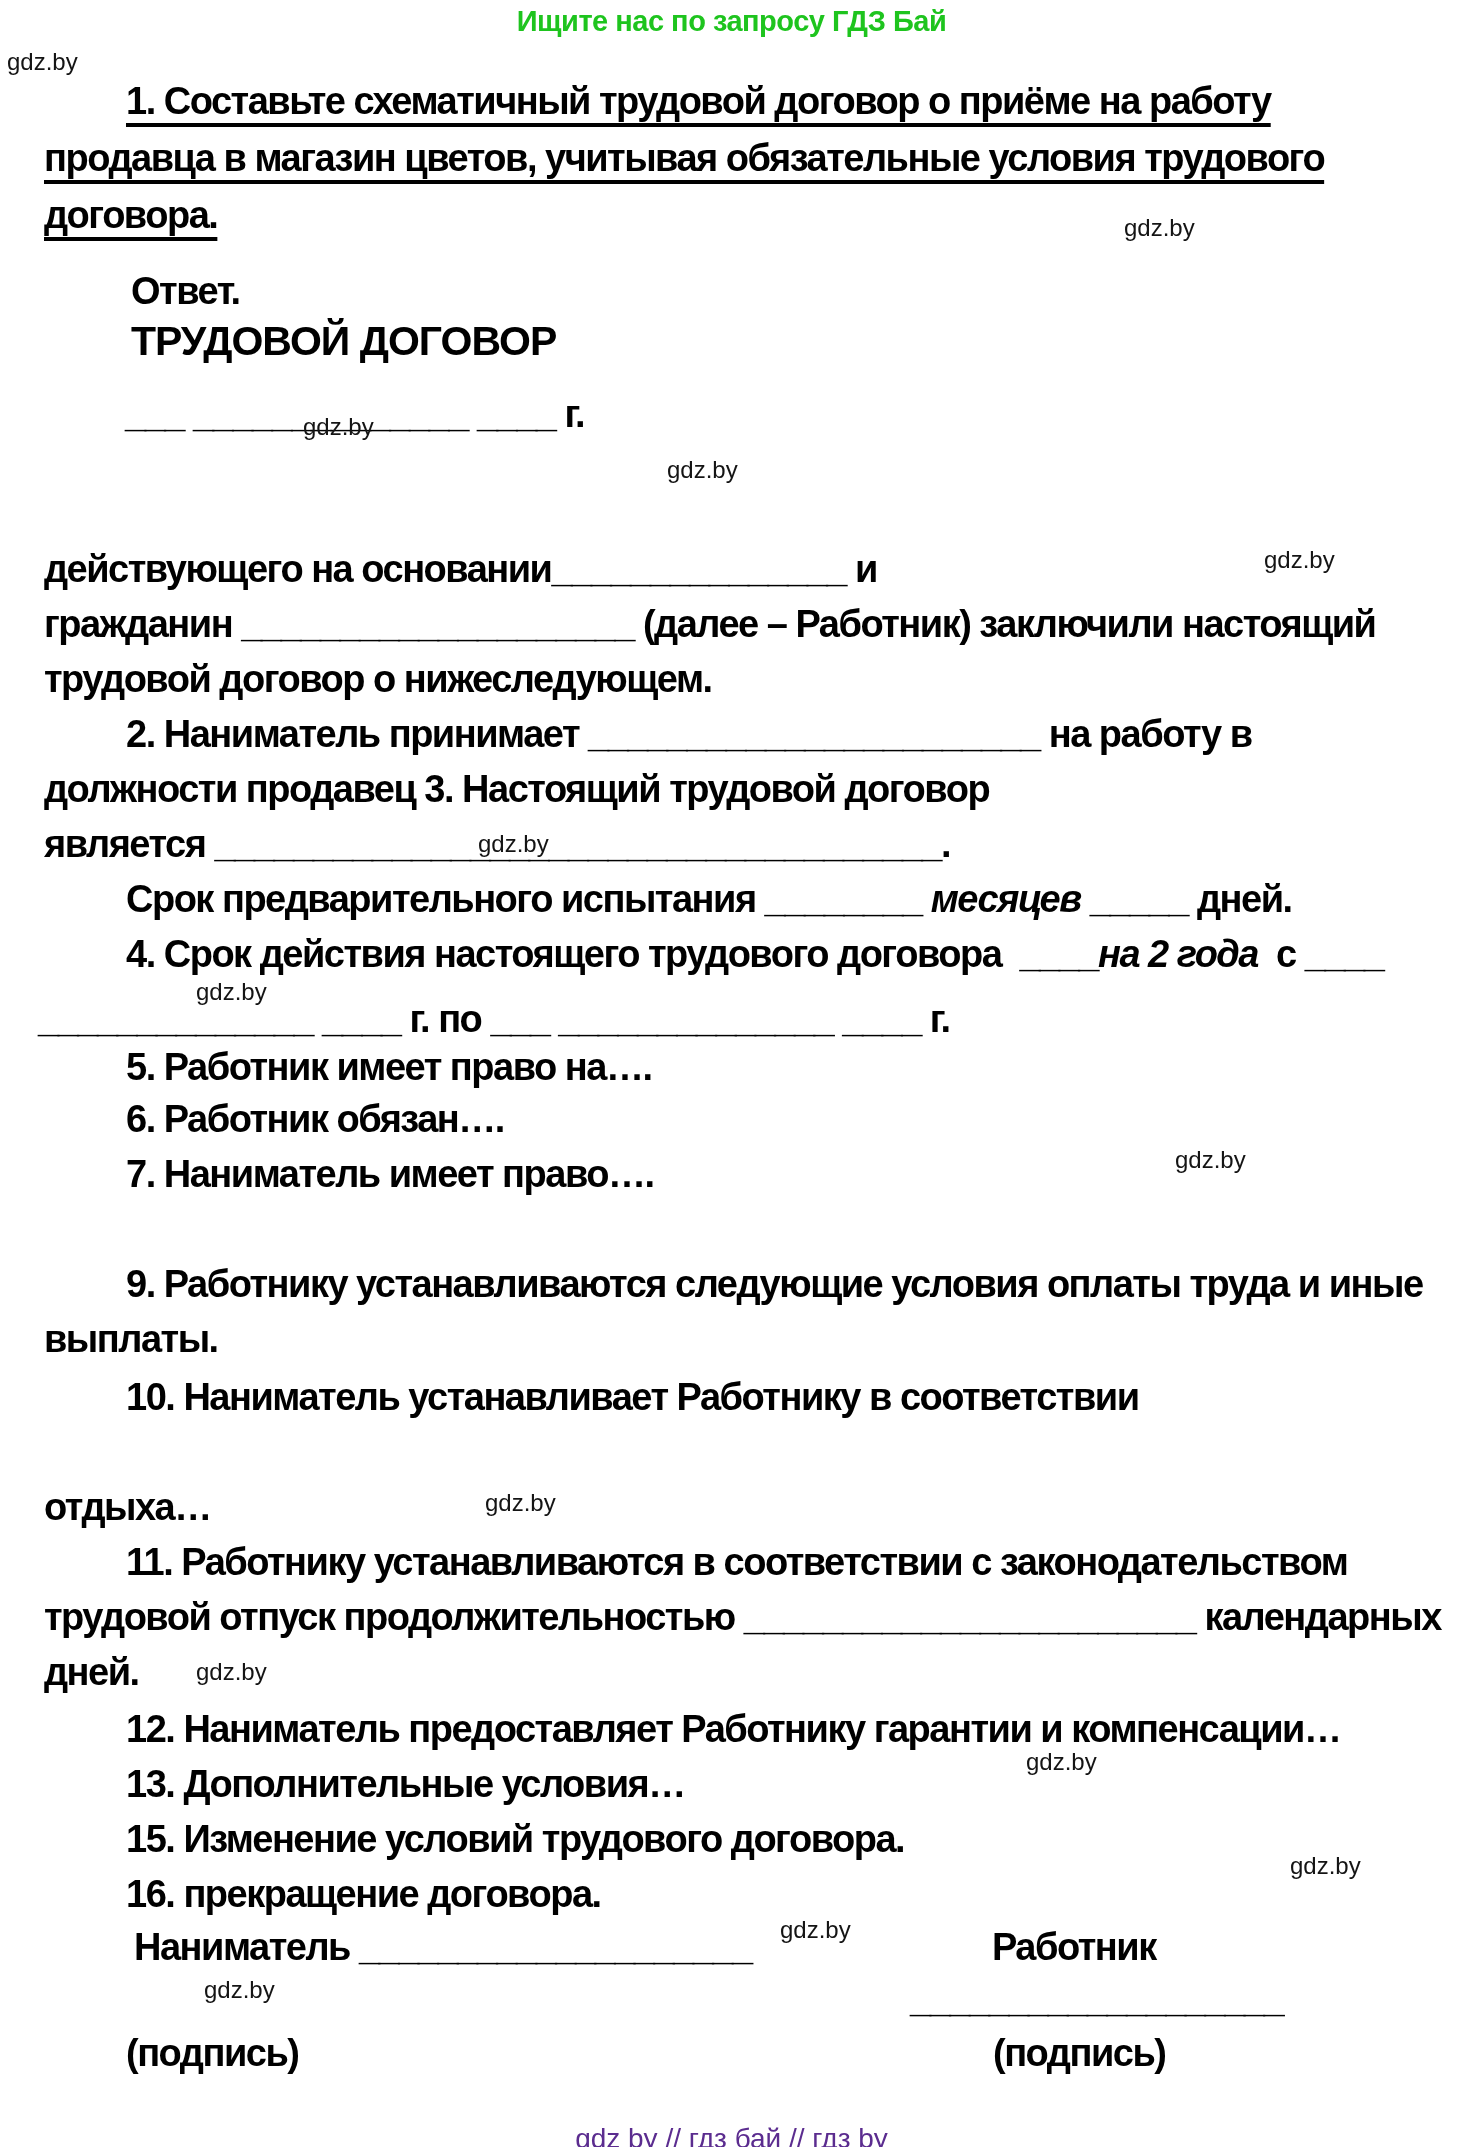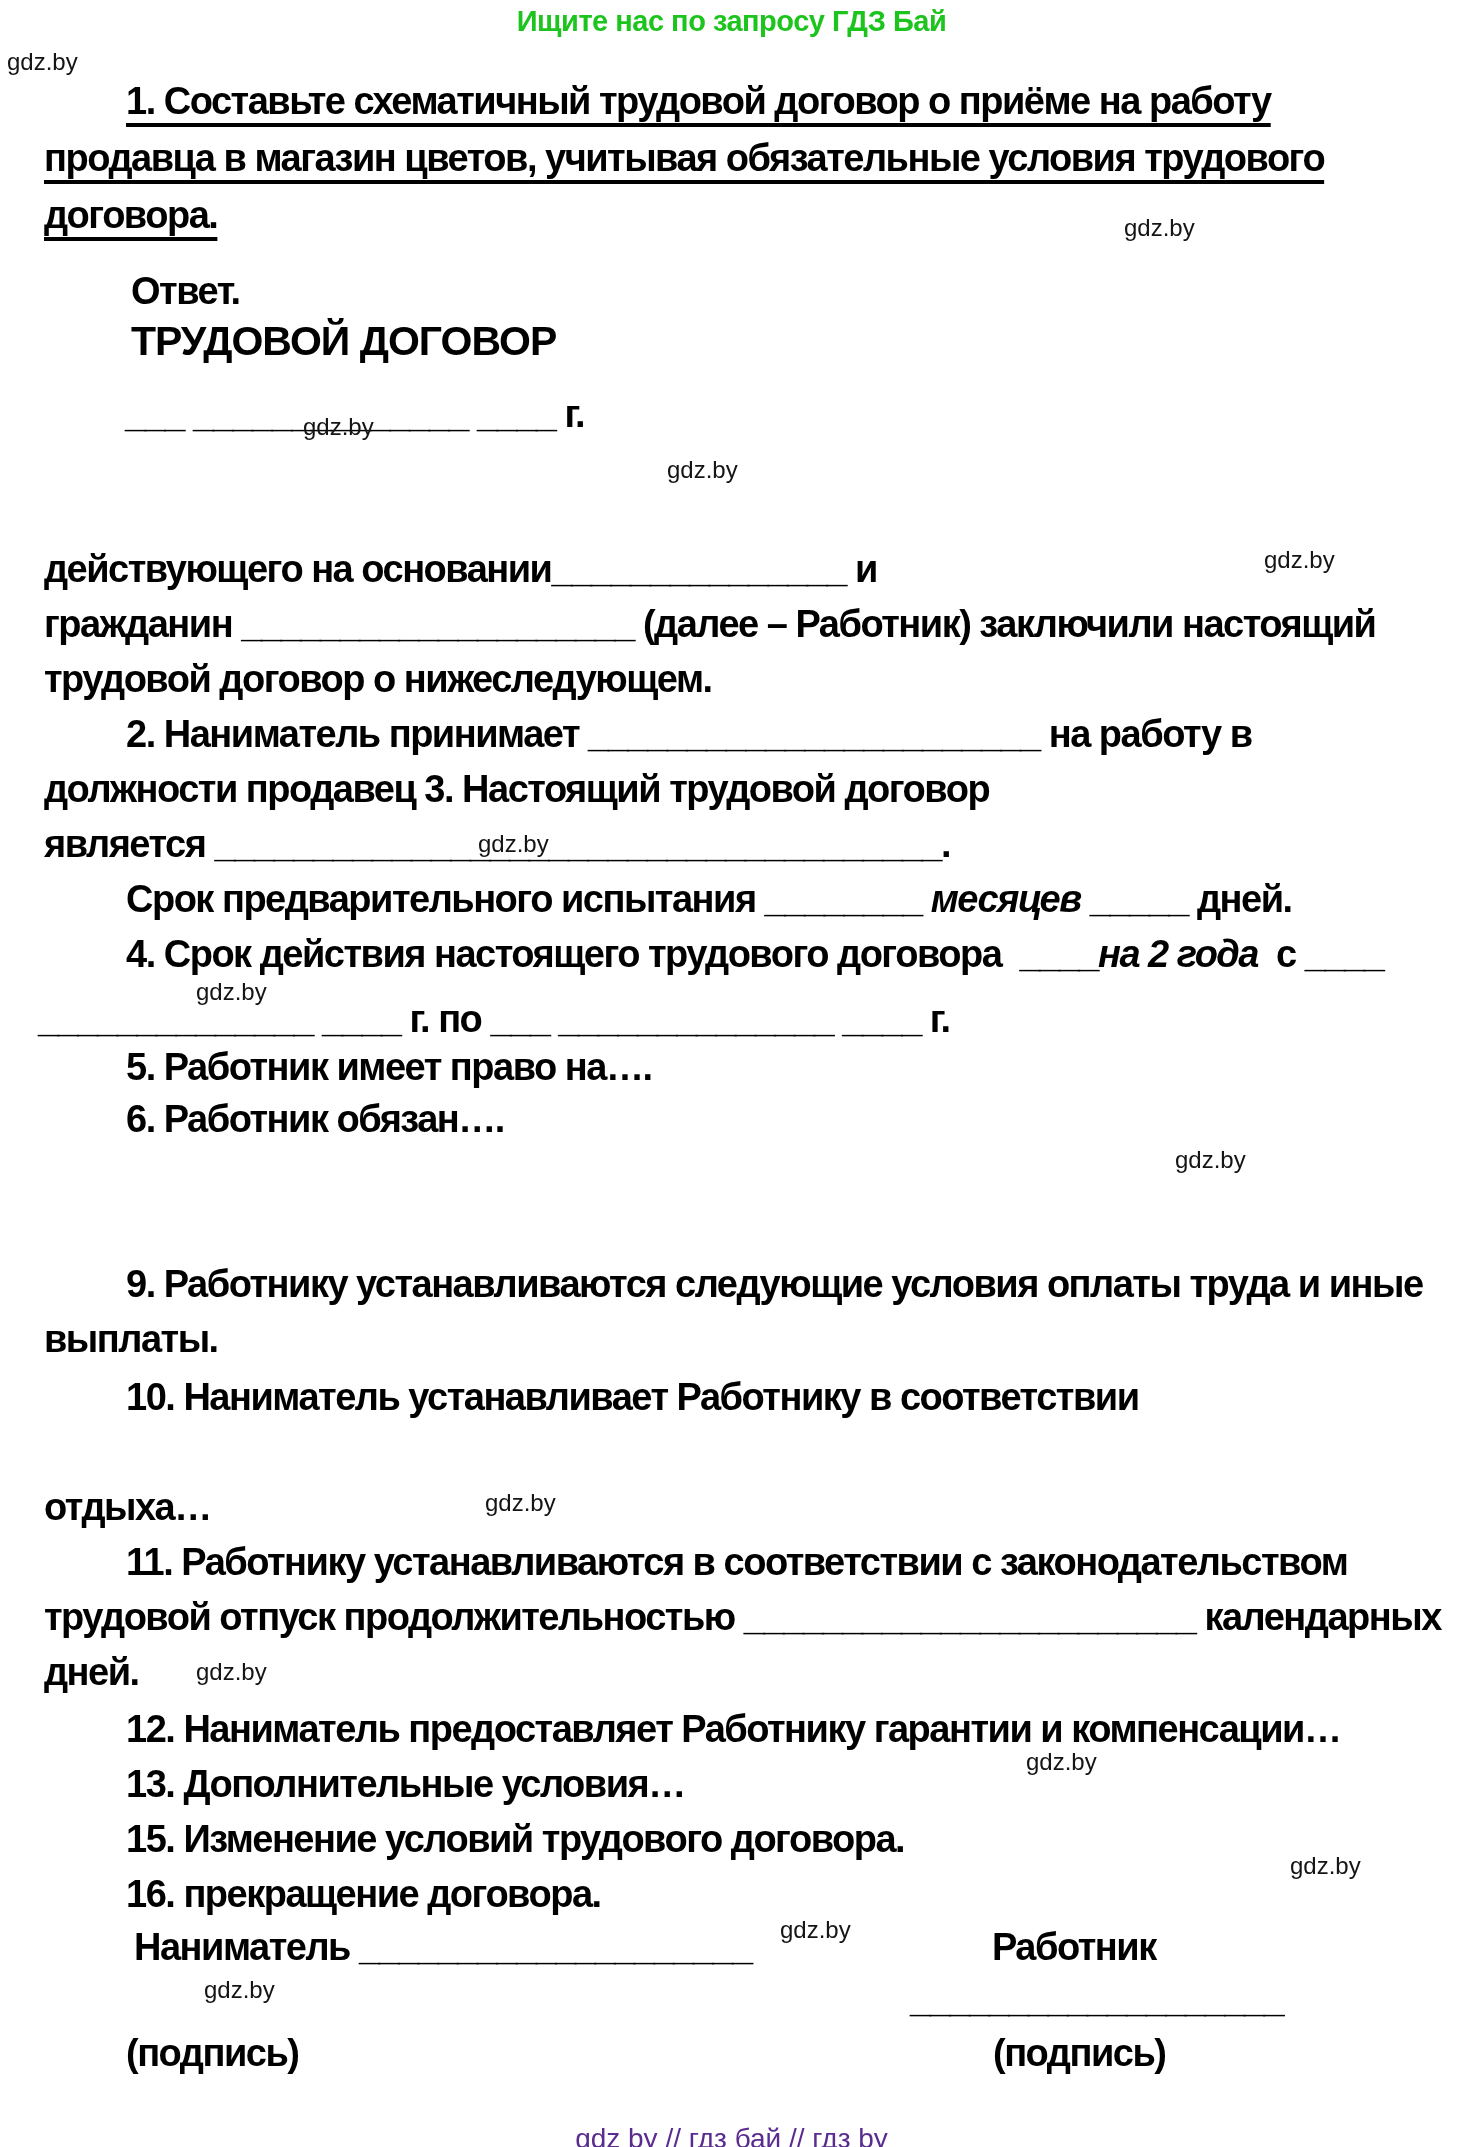--- a/index.html
+++ b/index.html
@@ -62,20 +62,21 @@
 
   <div class="ln" style="left:126px; top:878px"><span>Срок предварительного испытания ________ </span><span class="it">месяцев</span><span> _____ дней.</span></div>
 
   <div class="ln" style="left:126px; top:933px"><span>4. Срок действия настоящего трудового договора  ____</span><span class="it">на 2 года</span><span>  с ____</span></div>
   <div class="wm" style="left:196px; top:978px">gdz.by</div>
   <div class="ln" style="left:38px; top:998px">______________ ____ г. по ___ ______________ ____ г.</div>
 
   <div class="ln" style="left:126px; top:1046px">5. Работник имеет право на….</div>
   <div class="ln" style="left:126px; top:1098px">6. Работник обязан….</div>
   <div class="wm" style="left:1175px; top:1146px">gdz.by</div>
+  <div class="ln" style="left:126px; top:1153px">7. Наниматель имеет право….</div>
 
   <div class="ln" style="left:126px; top:1263px">9. Работнику устанавливаются следующие условия оплаты труда и иные</div>
   <div class="ln" style="left:44px;  top:1318px">выплаты.</div>
 
   <div class="ln" style="left:126px; top:1376px">10. Наниматель устанавливает Работнику в соответствии</div>
   <div class="ln" style="left:44px;  top:1486px">отдыха…</div>
   <div class="wm" style="left:485px; top:1489px">gdz.by</div>
 
   <div class="ln" style="left:126px; top:1541px">11. Работнику устанавливаются в соответствии с законодательством</div>
   <div class="ln" style="left:44px;  top:1596px">трудовой отпуск продолжительностью _______________________ календарных</div>

